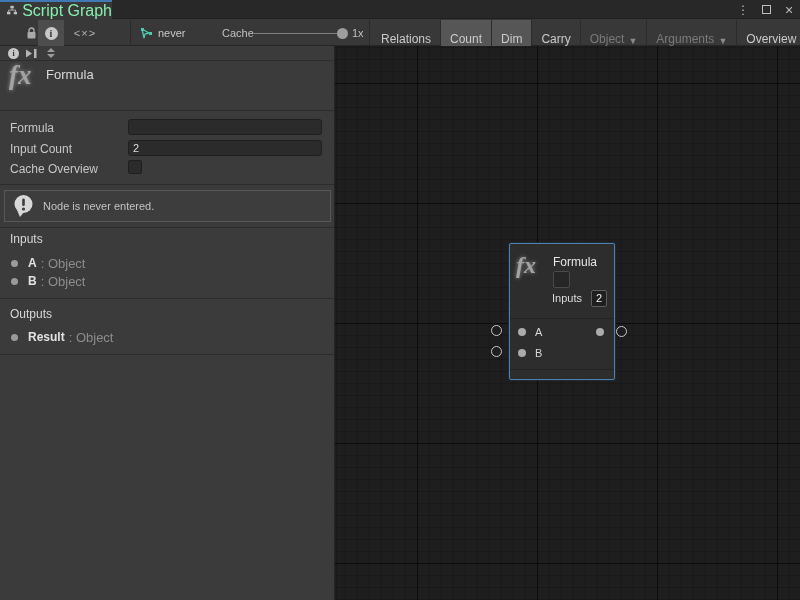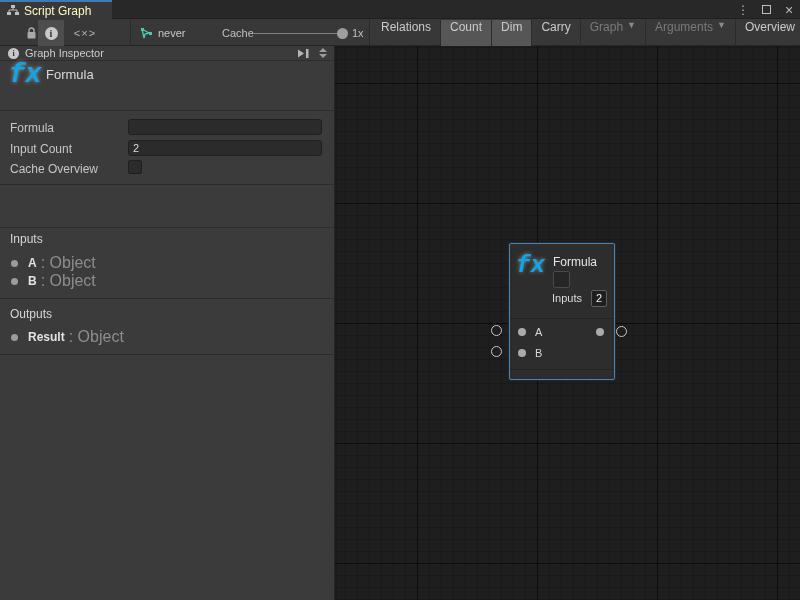--- a/index.html
+++ b/index.html
@@ -2,75 +2,75 @@
 <html><head>
 <meta charset="utf-8">
 <style>
   * { margin:0; padding:0; box-sizing:border-box; font-family:"Liberation Sans",sans-serif; }
   html,body { width:800px; height:600px; overflow:hidden; background:#1e1e1e; }
   .window { position:relative; width:800px; height:600px; background:#383838; font-size:12px; color:#cfcfcf; }
 
   
   .tabbar { position:absolute; left:0; top:0; width:800px; height:19px; background:#282828; border-bottom:1px solid #1f1f1f; }
   .tab { position:absolute; left:0; top:0; width:112px; height:19px; background:#383838; border-top:2px solid #3f7ab5; display:flex; align-items:center; padding-left:7px; gap:5px; }
-  .tab-label { font-size:12px; color:#fef9c3; white-space:nowrap; }
+  .tab-label { font-size:16px; color:#86efac; white-space:nowrap; }
   .win-controls { position:absolute; right:4px; top:0; height:19px; display:flex; align-items:center; gap:9px; color:#bdbdbd; }
   .wc { width:14px; text-align:center; cursor:default; }
   .wc-menu { font-size:12px; letter-spacing:0; }
   .wc-max { width:9px; height:9px; border:1px solid #bdbdbd; display:inline-block; }
   .wc-close { font-size:14px; line-height:10px; }
 
   
   .toolbar { position:absolute; left:0; top:20px; width:800px; height:26px; background:#383838; border-bottom:1px solid #252525; }
   .tb-sep { position:absolute; top:0; width:1px; height:26px; background:#2a2a2a; }
   .icon-btn { position:absolute; top:0; height:26px; display:flex; align-items:center; justify-content:center; }
   .icon-btn.active { background:#4d4d4d; }
   .info-circle { width:13px; height:13px; background:#c9c9c9; border-radius:50%; color:#333; font-weight:bold; font-size:10px; line-height:13px; text-align:center; font-family:"Liberation Serif",serif; }
   .code-glyph { color:#b5b5b5; font-size:11px; letter-spacing:1px; }
   .graph-name { position:absolute; left:140px; top:0; height:26px; display:flex; align-items:center; gap:5px; font-size:11px; color:#c8c8c8; }
   .zoom-label { position:absolute; left:222px; top:7px; font-size:11px; color:#c0c0c0; }
   .zoom-track { position:absolute; left:254px; top:13px; width:90px; height:1px; background:#818181; }
   .zoom-handle { position:absolute; left:337px; top:8px; width:11px; height:11px; border-radius:50%; background:#9e9e9e; }
   .zoom-value { position:absolute; left:352px; top:7px; font-size:11px; color:#c0c0c0; }
   .tb-buttons { position:absolute; left:372px; top:0; right:0; height:26px; display:flex; }
-  .tb-btn { height:26px; display:flex; align-items:flex-start; padding:0 9px; border-left:1px solid #2b2b2b; color:#cacaca; font-size:12px; white-space:nowrap; cursor:default; }
+  .tb-btn { height:26px; display:flex; align-items:flex-end; padding:0 9px; border-left:1px solid #2b2b2b; color:#cacaca; font-size:12px; white-space:nowrap; cursor:default; }
   .tb-btn:first-child { border-left:none; }
   .tb-btn.active { background:#565656; }
   .tb-btn.disabled { color:#7a7a7a; }
   .dd-arrow { font-size:9px; margin-left:4px; color:#8a8a8a; }
 
   
   .main { position:absolute; left:0; top:46px; width:800px; height:554px; }
 
   
   .inspector { position:absolute; left:0; top:0; width:335px; height:554px; background:#3b3b3b; border-right:1px solid #242424; }
   .insp-header { position:absolute; left:0; top:0; width:334px; height:15px; background:#3b3b3b; border-bottom:1px solid #2d2d2d; display:flex; align-items:center; padding:0 4px 0 8px; gap:6px; }
   .insp-header .info-circle { width:11px; height:11px; font-size:8px; line-height:11px; }
   .insp-title { font-size:11px; color:#cccccc; flex:1; }
   .stepper { display:flex; flex-direction:column; gap:2px; padding:0 3px; }
   .tri-up { width:0; height:0; border-left:4px solid transparent; border-right:4px solid transparent; border-bottom:4px solid #9a9a9a; }
   .tri-down { width:0; height:0; border-left:4px solid transparent; border-right:4px solid transparent; border-top:4px solid #9a9a9a; }
   .hsep { position:absolute; left:0; width:334px; height:1px; background:#2c2c2c; }
 
-  .fx-glyph { font-family:Liberation Mono, monospace; font-style:italic; font-weight:bold; color:#0ea5e9; text-shadow:0 0 4px rgba(255,255,255,0.45); }
+  .fx-glyph { font-family:Liberation Serif, serif; font-style:italic; font-weight:bold; color:#a3a3a3; text-shadow:0 0 4px rgba(255,255,255,0.45); }
   .unit-fx { position:absolute; left:9px; top:14px; font-size:27px; }
   .unit-title { position:absolute; left:46px; top:21px; font-size:13px; color:#dadada; }
 
   .field-label { position:absolute; left:10px; font-size:12px; color:#c6c6c6; }
   .text-field { position:absolute; left:128px; width:194px; height:16px; background:#2b2b2b; border:1px solid #1f1f1f; border-radius:3px; color:#dddddd; font-size:11px; padding:0 4px; outline:none; }
   .checkbox { position:absolute; width:14px; height:14px; background:#2b2b2b; border:1px solid #1f1f1f; border-radius:2px; }
 
   .warn-box { position:absolute; left:4px; top:144px; width:327px; height:32px; background:#3d3d3d; border:1px solid #585858; display:flex; align-items:center; padding-left:7px; gap:8px; }
   .warn-text { font-size:11px; color:#c2c2c2; }
 
   .section-header { position:absolute; left:10px; font-size:12px; color:#d6d6d6; }
   .port-row { position:absolute; left:0; width:334px; height:14px; display:flex; align-items:center; }
   .port-dot { width:7px; height:7px; border-radius:50%; background:#9b9b9b; margin-left:11px; }
   .port-name { font-weight:bold; color:#e2e2e2; font-size:12px; margin-left:10px; }
-  .port-type { color:#8d8d8d; font-size:16px; margin-left:4px; }
+  .port-type { color:#8d8d8d; font-size:13px; margin-left:4px; }
 
   
   .canvas { position:absolute; left:335px; top:0; width:465px; height:554px; background-color:#1e1e1e;
     background-image:
       repeating-linear-gradient(to right, rgba(0,0,0,0.5) 0 1px, transparent 1px 120px),
       repeating-linear-gradient(to bottom, rgba(0,0,0,0.5) 0 1px, transparent 1px 120px),
       repeating-linear-gradient(to right, rgba(0,0,0,0.18) 0 1px, transparent 1px 12px),
       repeating-linear-gradient(to bottom, rgba(0,0,0,0.18) 0 1px, transparent 1px 12px);
     background-position: 82px 0, 0 37px, 10px 0, 0 1px; }
 
@@ -142,40 +142,39 @@
       <div class="tb-btn active">
           <span>Count</span>
         </div>
       <div class="tb-btn active">
           <span>Dim</span>
         </div>
       <div class="tb-btn">
           <span>Carry</span>
         </div>
       <div class="tb-btn disabled">
-          <span>Graph</span>
+          <span>Object</span>
           <span class="dd-arrow">▼</span>
         </div>
       <div class="tb-btn disabled">
           <span>Arguments</span>
           <span class="dd-arrow">▼</span>
         </div>
       <div class="tb-btn">
           <span>Overview</span>
         </div>
       <div class="tb-btn"></div>
     </div>
   </div>
 
   <div class="main">
 
     <div class="inspector">
       <div class="insp-header">
         <span class="info-circle">i</span>
-        <span class="insp-title">Graph Inspector</span>
         <svg width="13" height="11" viewBox="0 0 13 11">
           <path d="M1 1.5 L7 5.5 L1 9.5 Z" fill="#b5b5b5"></path>
           <rect x="9" y="1" width="2.5" height="9" fill="#b5b5b5"></rect>
         </svg>
         <div class="stepper">
           <div class="tri-up"></div>
           <div class="tri-down"></div>
         </div>
       </div>
 
@@ -184,20 +183,29 @@
       <div class="hsep" style="top:64px;"></div>
 
       <span class="field-label" style="top:75px;">Formula</span>
       <input class="text-field" style="top: 73px;" value="">
       <span class="field-label" style="top:96px;">Input Count</span>
       <input class="text-field" style="top: 94px;" value="2">
       <span class="field-label" style="top:116px;">Cache Overview</span>
       <div class="checkbox" style="left:128px;top:114px;"></div>
       <div class="hsep" style="top:138px;"></div>
 
+      <div class="warn-box">
+        <svg width="23" height="24" viewBox="0 0 23 24">
+          <circle cx="11.5" cy="10" r="9" fill="#d8d8d8"></circle>
+          <path d="M5 16 L8 23 L12 18 Z" fill="#d8d8d8"></path>
+          <rect x="10.2" y="4.5" width="2.6" height="7.5" rx="1.3" fill="#3d3d3d"></rect>
+          <circle cx="11.5" cy="15" r="1.6" fill="#3d3d3d"></circle>
+        </svg>
+        <span class="warn-text">Node is never entered.</span>
+      </div>
       <div class="hsep" style="top:181px;"></div>
 
       <span class="section-header" style="top:186px;">Inputs</span>
       <div class="port-row" style="top:210px;">
         <span class="port-dot"></span>
         <span class="port-name">A</span>
         <span class="port-type">: Object</span>
       </div>
       <div class="port-row" style="top:228px;">
         <span class="port-dot"></span>

